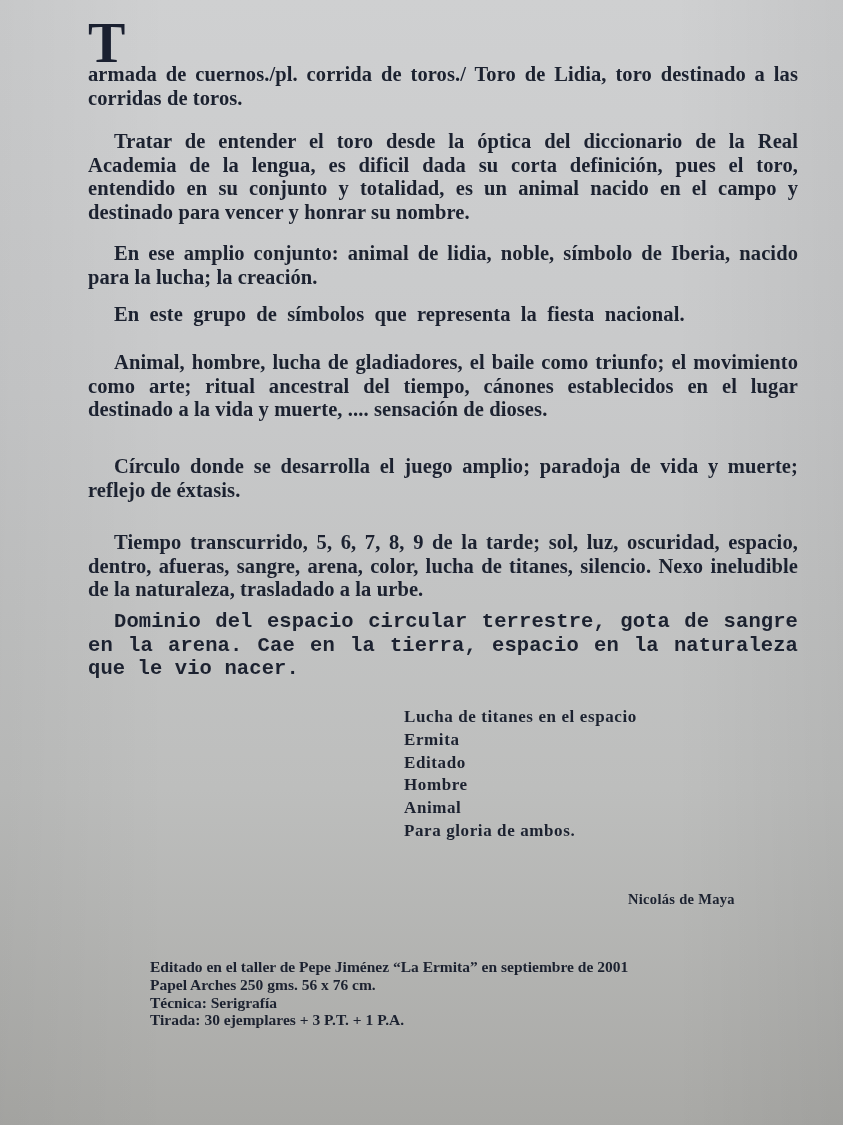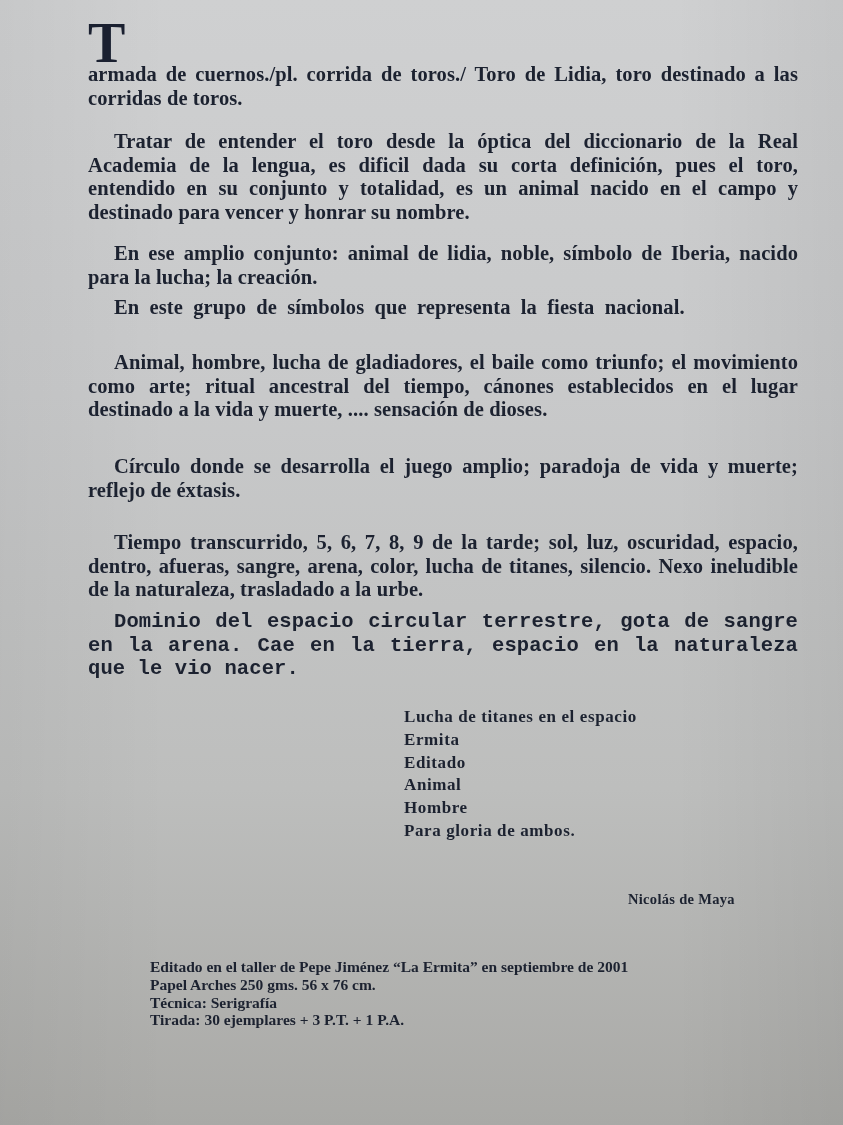--- a/index.html
+++ b/index.html
@@ -52,21 +52,21 @@
     font-weight: bold;
     color: #1a2030;
   }
   .def-line1 {
     display: block;
     padding-top: 17px;
     letter-spacing: 0.35px;
   }
   .para-2 { top: 130px; }
   .para-3 { top: 242px; }
-  .para-4 { top: 296px; word-spacing: 5px; }
+  .para-4 { top: 303px; word-spacing: 5px; }
   .para-5 { top: 351px; }
   .para-6 { top: 455px; }
   .para-7 { top: 531px; }
   .para-8 { top: 610px; font-family: Liberation Mono, monospace; }
 
   .poem {
     position: absolute;
     left: 404px;
     top: 706px;
     font-family: "Liberation Serif", "DejaVu Serif", serif;
@@ -136,22 +136,22 @@
 </div>
 
 <div class="text-block para-8">
   <p class="indent">Dominio del espacio circular terrestre, gota de sangre en la arena. Cae en la tierra, espacio en la naturaleza que le vio nacer.</p>
 </div>
 
 <div class="poem">
   <div>Lucha de titanes en el espacio</div>
   <div>Ermita</div>
   <div>Editado</div>
+  <div>Hombre</div>
   <div>Animal</div>
-  <div>Hombre</div>
   <div>Para gloria de ambos.</div>
 </div>
 
 <div class="signature">Nicolás de Maya</div>
 
 <div class="colophon">
   <div>Editado en el taller de Pepe Jiménez “La Ermita” en septiembre de 2001</div>
   <div>Papel Arches 250 gms. 56 x 76 cm.</div>
   <div>Técnica: Serigrafía</div>
   <div>Tirada: 30 ejemplares + 3 P.T. + 1 P.A.</div>

